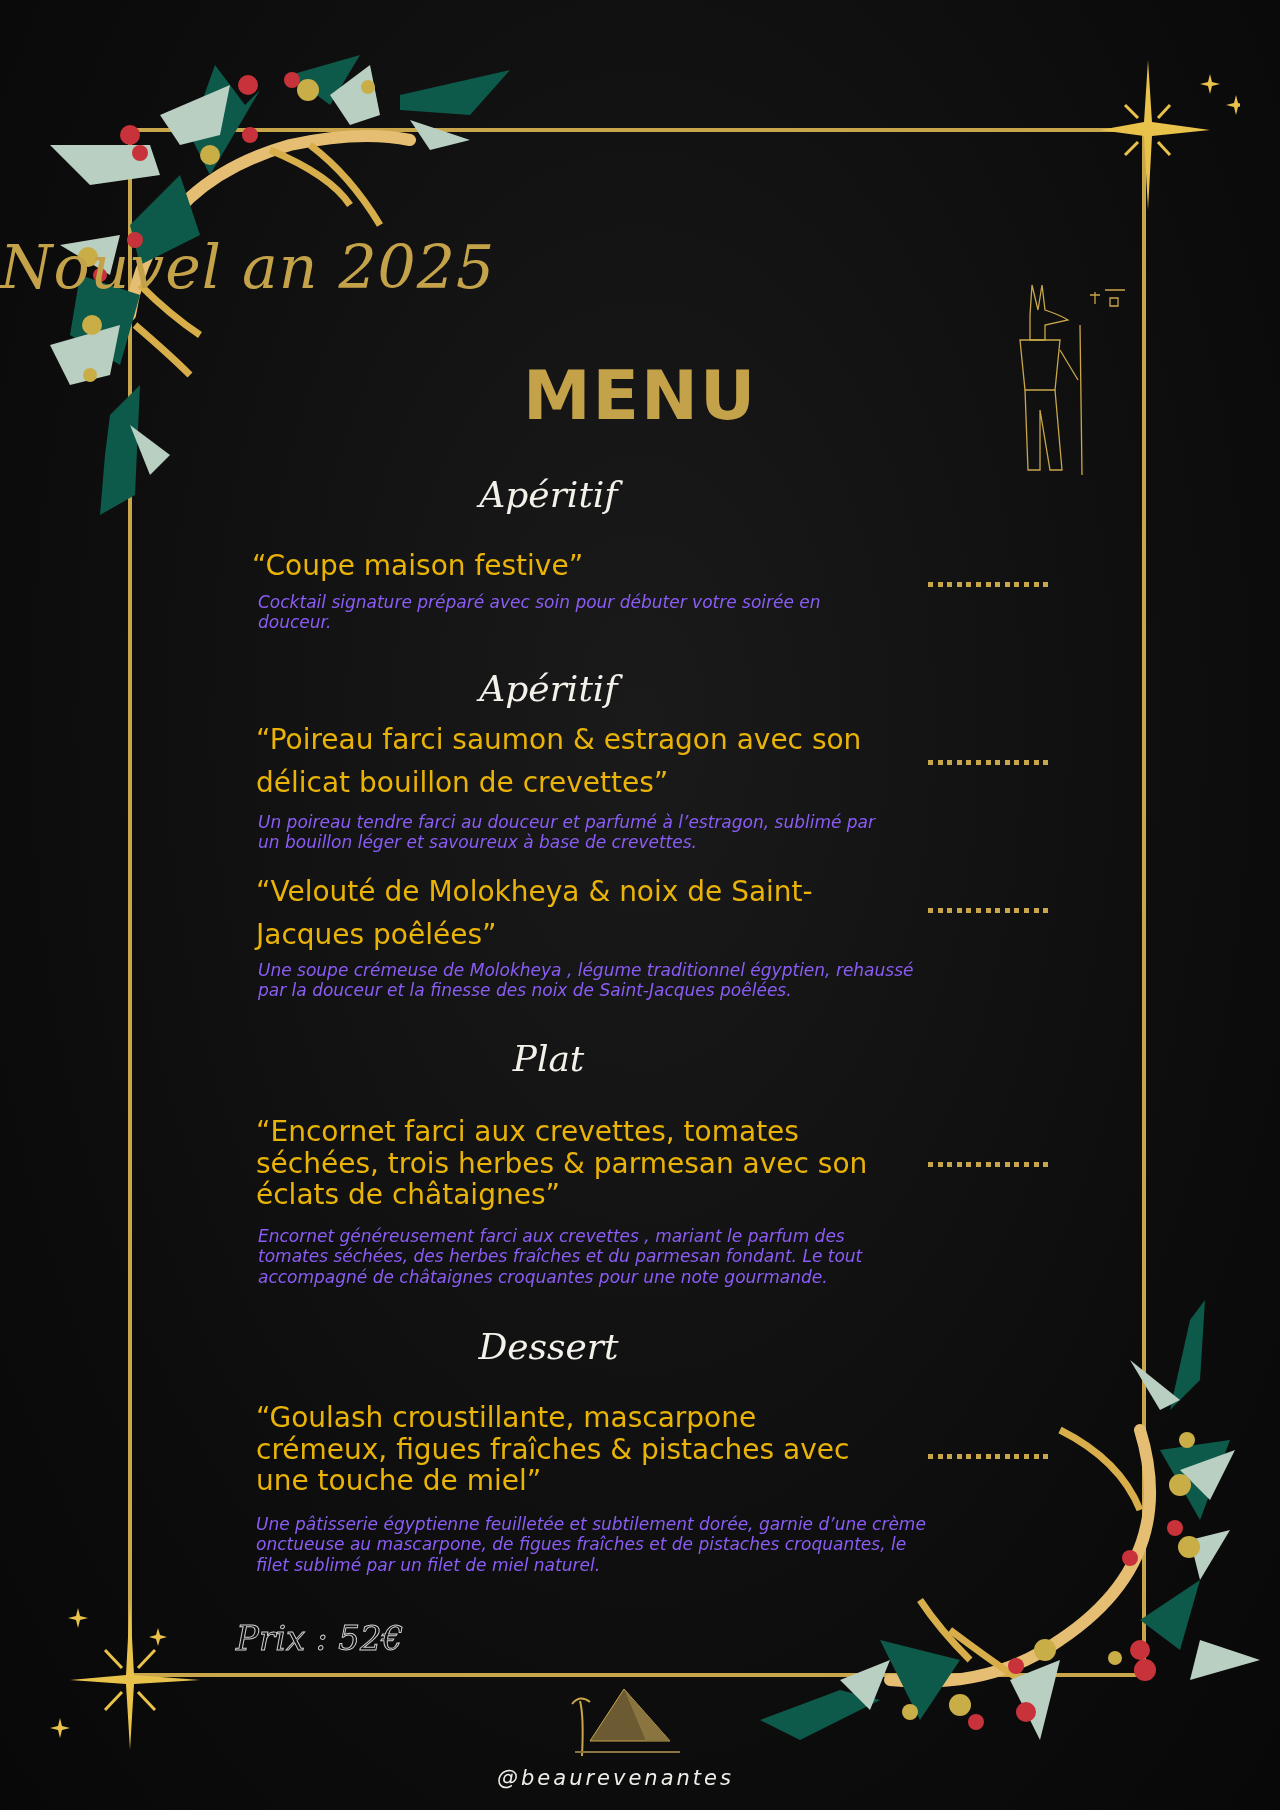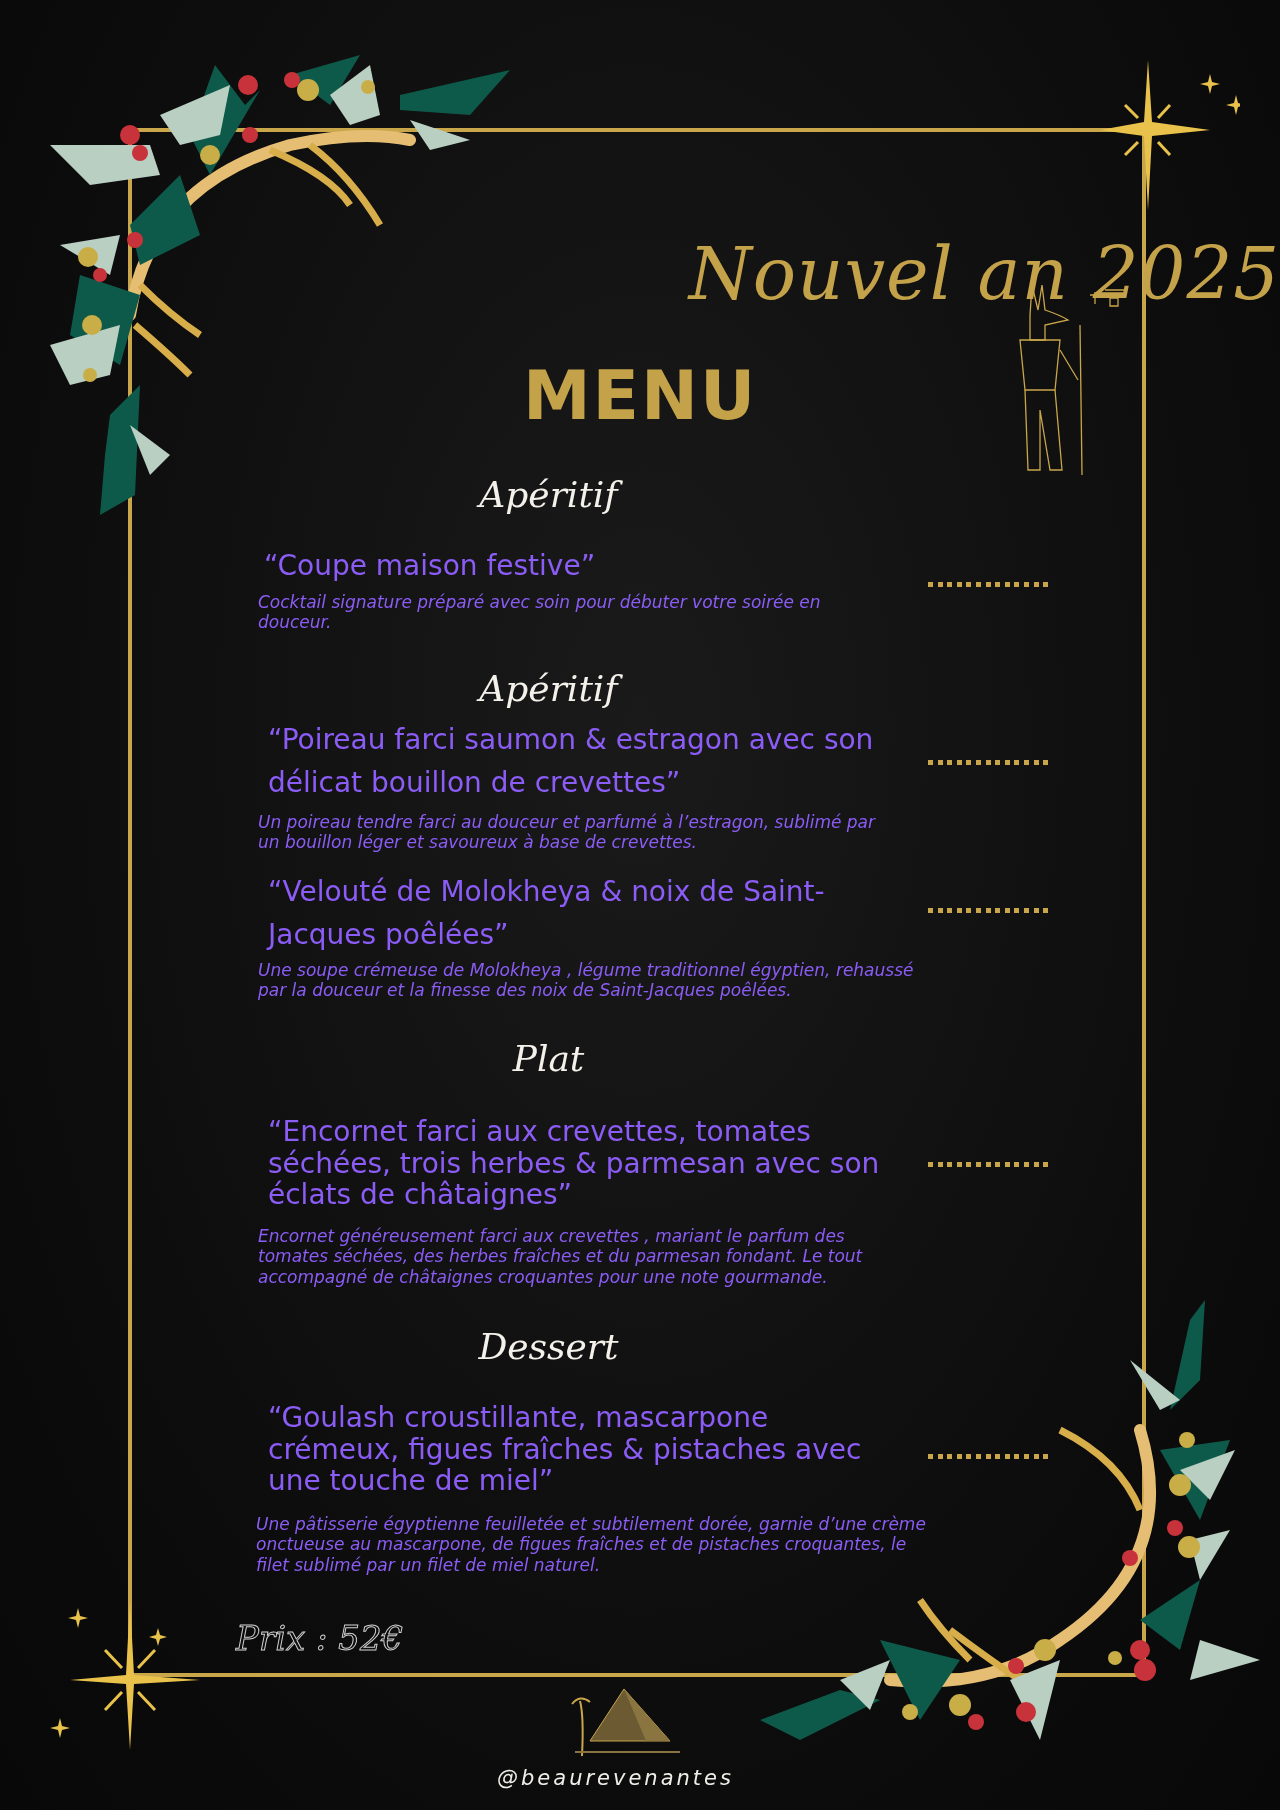--- a/index.html
+++ b/index.html
@@ -2,29 +2,29 @@
 <html><head>
 <meta charset="utf-8">
 <style>
   html,body{margin:0;padding:0;}
   body{width:1280px;height:1810px;background:#0d0d0d;position:relative;overflow:hidden;
        font-family:"Liberation Sans",sans-serif;}
   .bg{position:absolute;inset:0;background:
       radial-gradient(ellipse at 50% 40%, #1a1a1a 0%, #0c0c0c 70%, #080808 100%);}
   .frame{position:absolute;left:128px;top:128px;width:1018px;height:1549px;
          border:4px solid #C9A64A;box-sizing:border-box;}
-  .title{position:absolute;left:0;width:1280px;text-align:right;top:232px;
-         font-family:"DejaVu Serif",serif;font-style:italic;font-size:72px;color:#C4A24A;
+  .title{position:absolute;left:0;width:1280px;text-align:left;top:232px;
+         font-family:"DejaVu Serif",serif;font-style:italic;font-size:60px;color:#C4A24A;
          letter-spacing:1px;}
   .menu-heading{position:absolute;left:0;width:1280px;text-align:center;top:356px;
          font-family:"DejaVu Sans",sans-serif;font-weight:bold;font-size:68px;color:#C4A24A;letter-spacing:2px;}
   .section{position:absolute;left:0;width:1097px;text-align:center;
          font-family:"DejaVu Serif",serif;font-style:italic;font-size:36px;color:#f4f1ea;}
   .dish{position:absolute;left:256px;width:640px;font-family:"DejaVu Sans",sans-serif;
-        color:#8b5cf6;font-size:28px;line-height:1.13;margin-left:12px;}
+        color:#eab308;font-size:28px;line-height:1.13;}
   .dish.spaced{line-height:1.55;}
   .desc{position:absolute;left:258px;width:660px;font-family:"DejaVu Sans",sans-serif;
         font-style:italic;color:#8b5cf6;font-size:17px;line-height:1.2;}
   .dots{position:absolute;left:928px;width:122px;height:5px;
         background:repeating-linear-gradient(90deg,#C9A64A 0 5px,transparent 5px 9.6px);}
   .price{position:absolute;left:236px;top:1618px;font-family:"DejaVu Serif",serif;
          font-style:italic;font-size:34px;color:transparent;-webkit-text-stroke:1px #cfcfcf;}
   .handle{position:absolute;left:0;width:1231px;text-align:center;top:1766px;
           font-family:"DejaVu Sans",sans-serif;font-style:italic;font-size:21px;letter-spacing:3px;color:#f0eee8;}
   .deco{position:absolute;}

